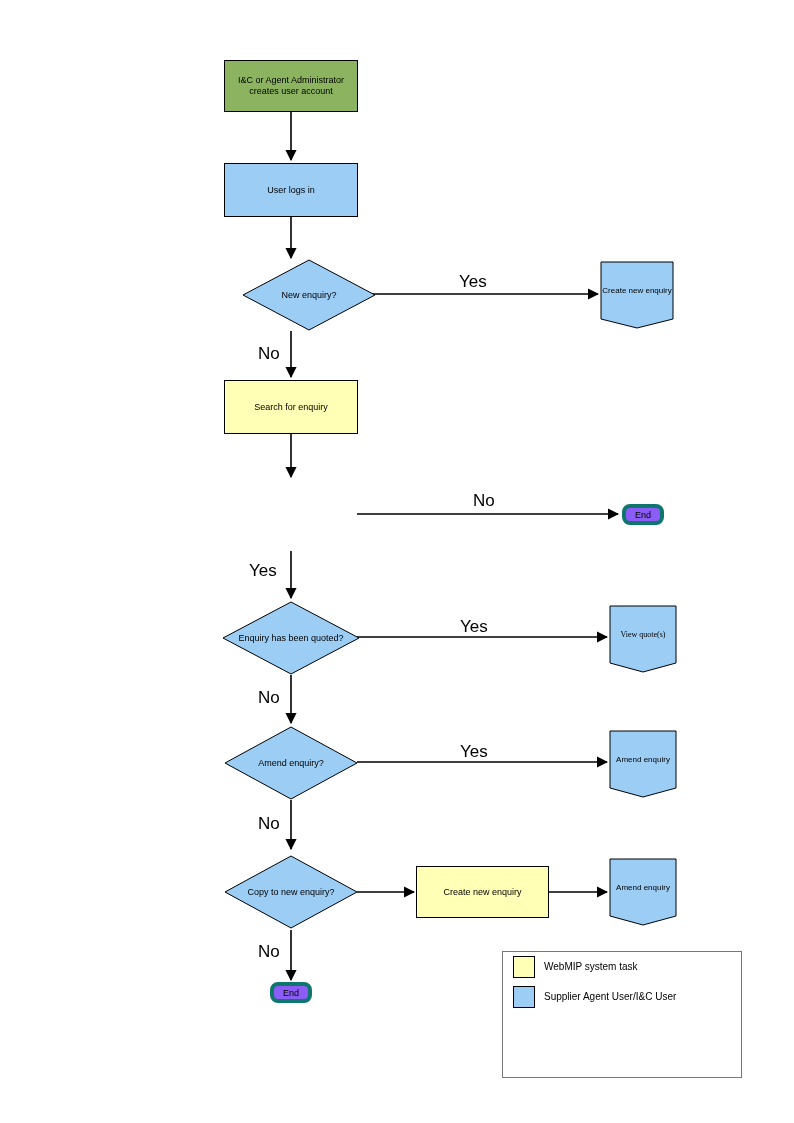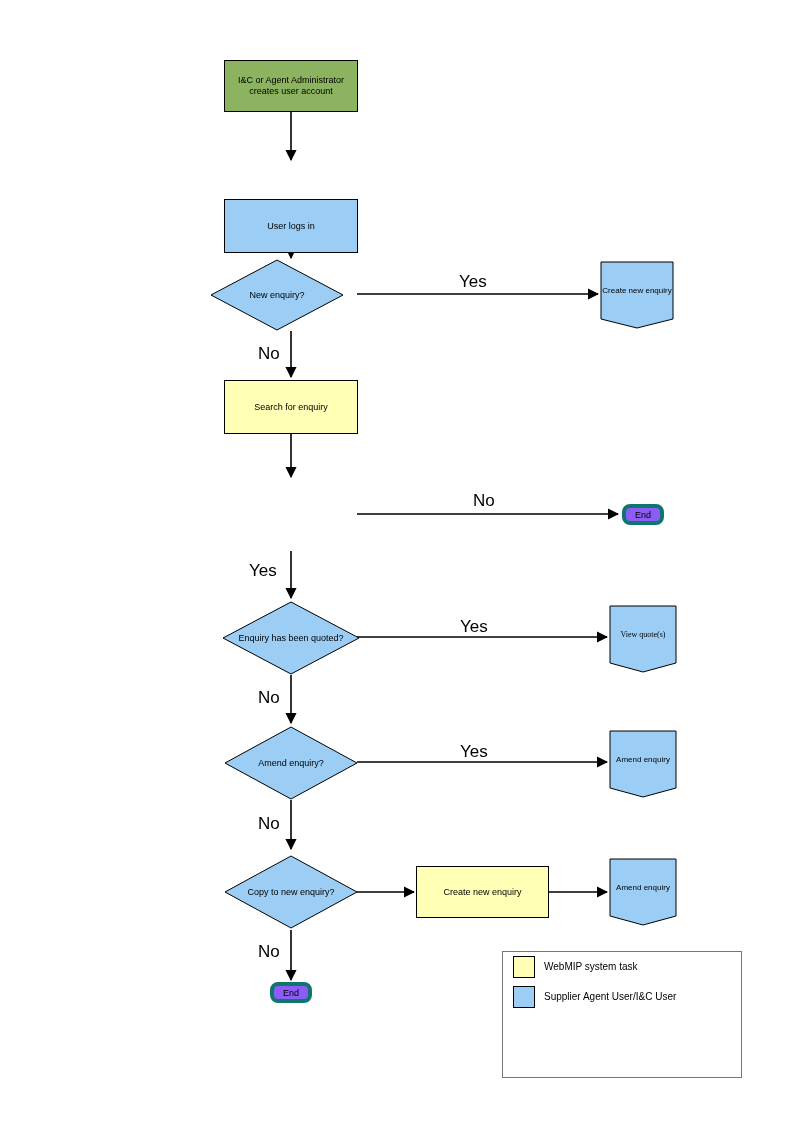--- a/index.html
+++ b/index.html
@@ -24,21 +24,21 @@
     align-items: center;
     justify-content: center;
     text-align: center;
     font-size: 9px;
     line-height: 11px;
     color: #000000;
   }
   .rect {
     border: 1px solid #000000;
   }
-  .rect.blue   { background: #9ccdf5; margin-top: 36px; }
+  .rect.blue   { background: #9ccdf5; }
   .rect.yellow { background: #ffffb5; }
   .rect.green  { background: #8cb460; }
 
   .diamond-wrap {
     position: absolute;
   }
   .diamond-wrap svg {
     position: absolute;
     left: 0;
     top: 0;
@@ -180,21 +180,21 @@
   </svg>
 
   <div class="node rect green" style="left:224px; top:60px; width:134px; height:52px;">
     <span>I&amp;C or Agent Administrator creates user account</span>
   </div>
 
   <div class="node rect blue" style="left:224px; top:163px; width:134px; height:54px;">
     <span>User logs in</span>
   </div>
 
-  <div class="diamond-wrap" style="left:210px; top:259px; width:134px; height:72px;">
+  <div class="diamond-wrap" style="left:242px; top:259px; width:134px; height:72px;">
     <svg width="134" height="72" viewBox="0 0 134 72">
         <polygon points="67,1 133,36 67,71 1,36" fill="#9ccdf5" stroke="#000" stroke-width="1"></polygon>
       </svg>
     <div class="diamond-label">New enquiry?</div>
   </div>
 
   <div class="doc-wrap" style="left:600px; top:261px; width:74px; height:68px;">
     <svg width="74" height="68" viewBox="0 0 74 68">
         <path d="M1,1 L73,1 L73,58 L37,67 L1,58 Z" fill="#9ccdf5" stroke="#000" stroke-width="1"></path>
       </svg>

